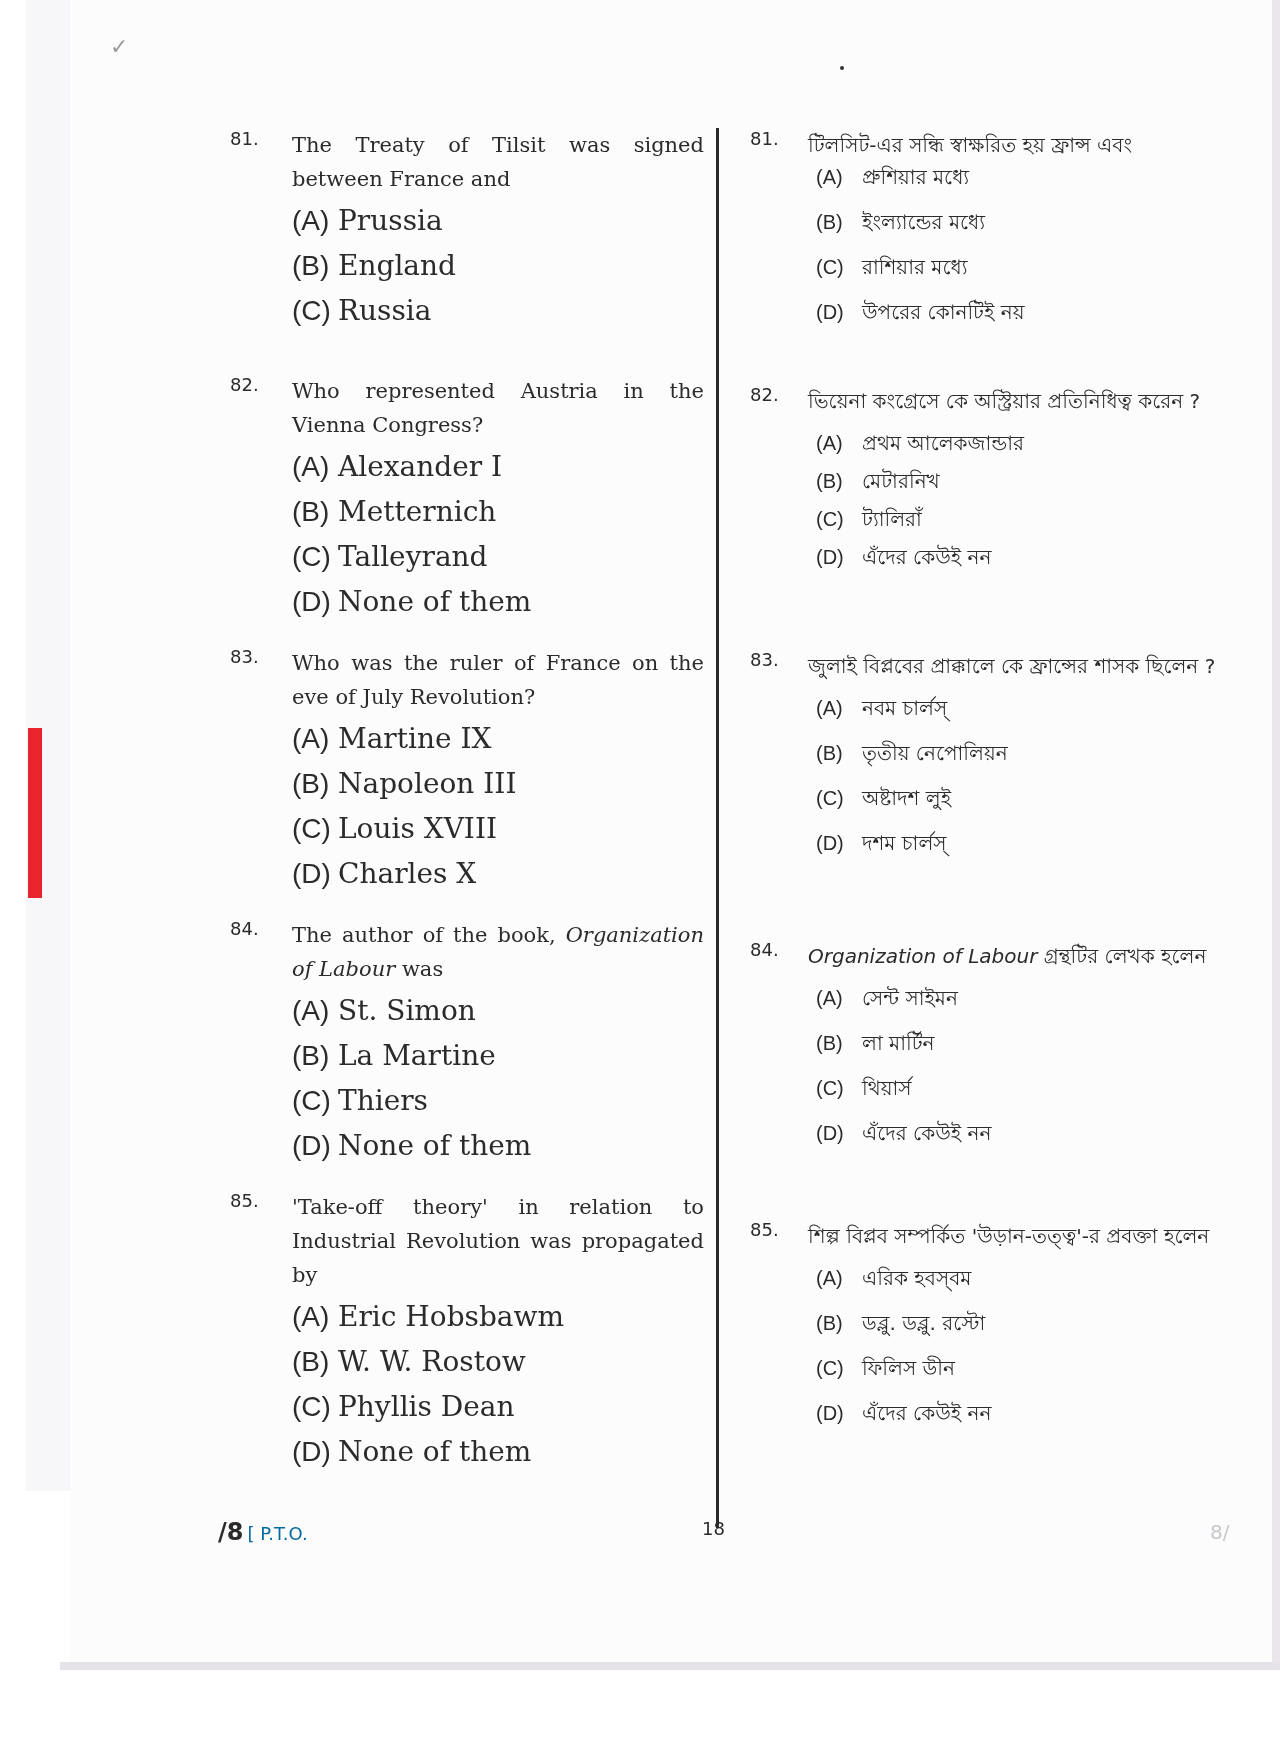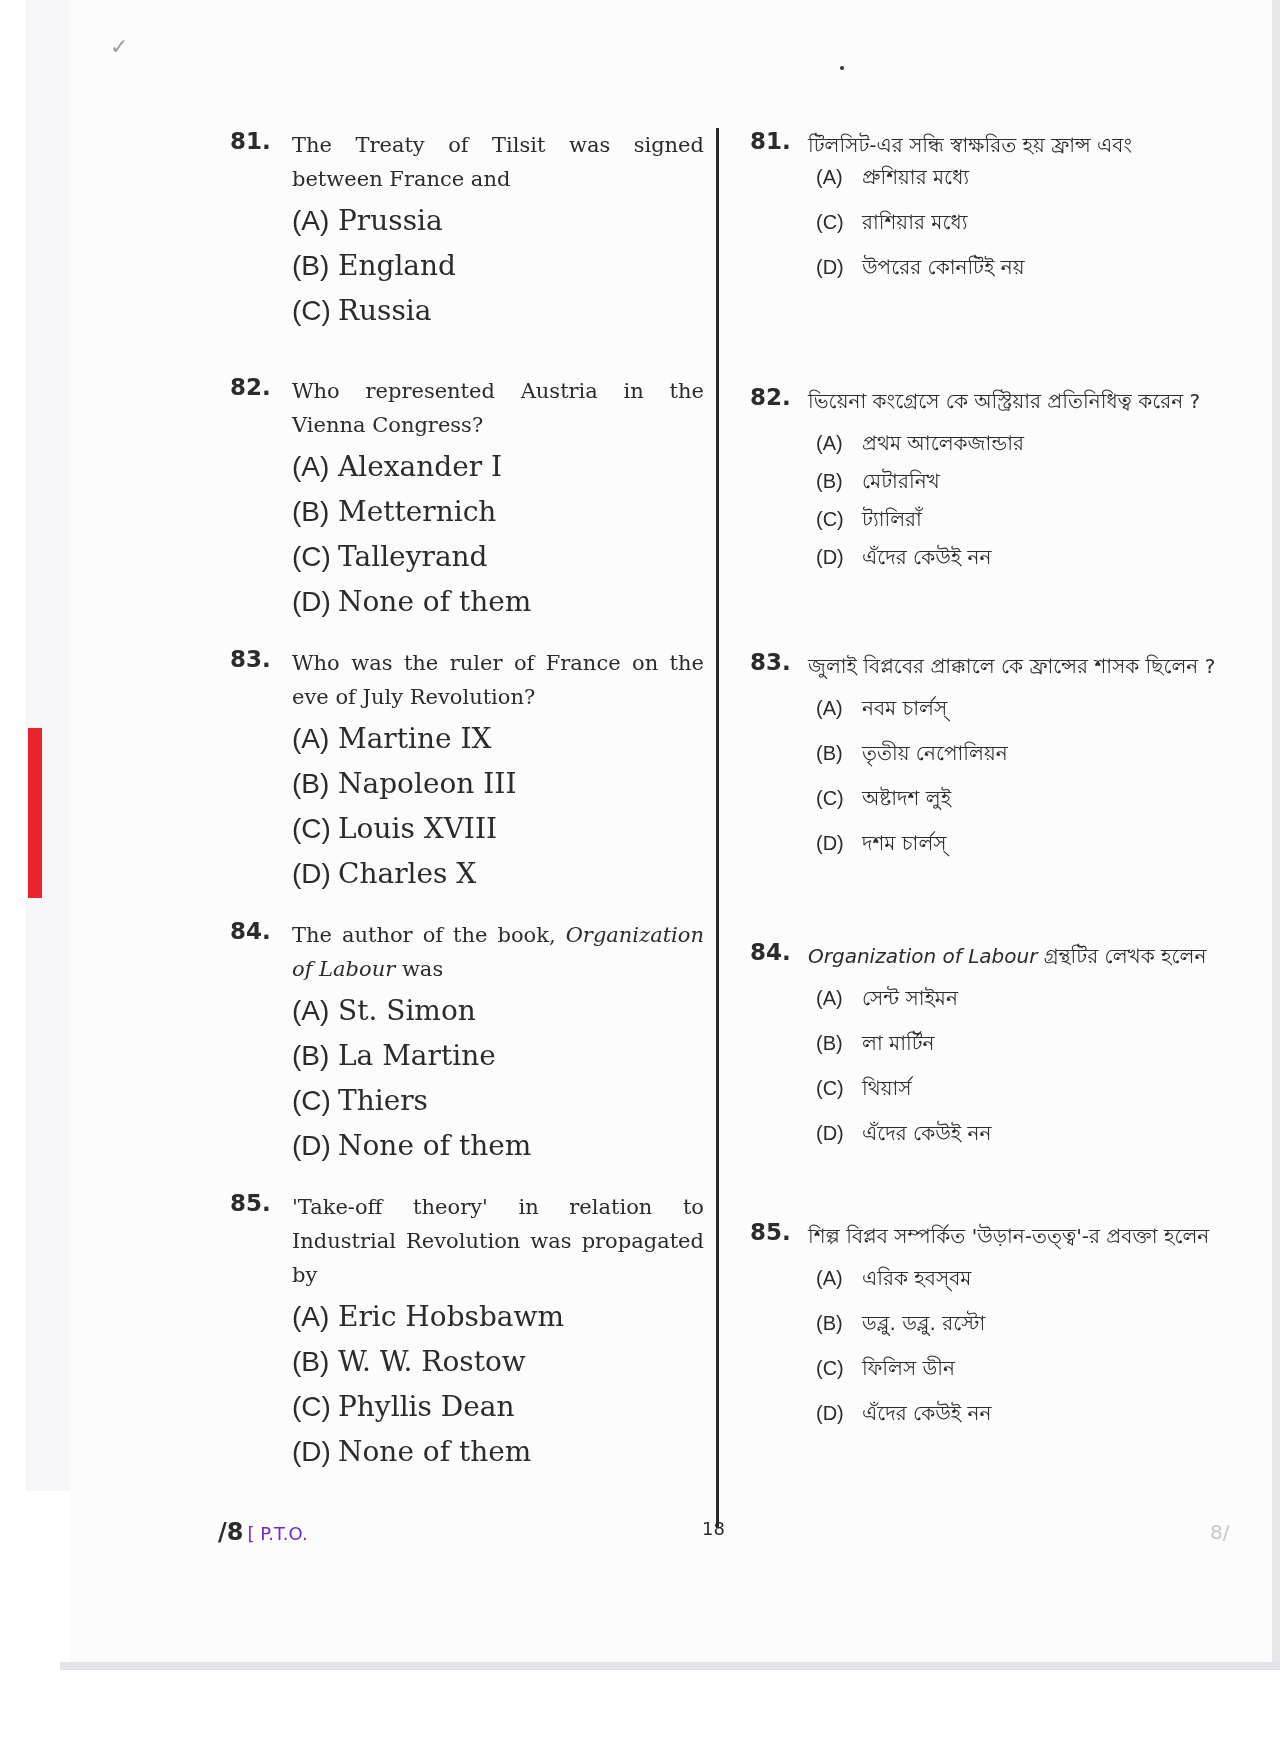--- a/index.html
+++ b/index.html
@@ -23,32 +23,32 @@
   }
   .page-shadow { position:absolute; left:60px; top:1662px; width:1220px; height:8px; background:#e6e3e8; }
   .right-edge { position:absolute; right:0; top:0; width:8px; height:1662px; background:#e9e7ea; }
   .col-divider { position:absolute; left:716px; top:128px; width:3px; height:1400px; background:#2a2a2a; }
 
   .col { position:absolute; top:128px; }
   .col.en { left:234px; width:470px; }
   .col.bn { left:750px; width:470px; }
 
   .q { position:relative; }
-  .q-num { position:absolute; left:0; top:0; font-weight:bold; font-size:23px; font-family:"DejaVu Sans", sans-serif; }
+  .q-num { position:absolute; left:0; top:0; font-weight:normal; font-size:18px; font-family:"DejaVu Sans", sans-serif; }
   .col.en .q-num { left:-4px; }
   .q-text { margin-left:58px; font-size:21px; line-height:34px; text-align:justify; }
   .col.bn .q-text { font-family:"DejaVu Sans", sans-serif; font-size:20px; }
   .opts { margin-left:58px; margin-top:10px; }
   .opt { font-size:28px; line-height:30px; margin-bottom:15px; }
   .col.bn .opt { font-family:"DejaVu Sans", sans-serif; font-size:20px;margin-left:8px; }
   .opt-key { display:inline-block; width:46px; font-family:"Liberation Sans", sans-serif; }
   .ital { font-style:italic; }
 
   .footer-left { position:absolute; left:218px; top:1518px; font-weight:bold; font-size:24px; font-family:"DejaVu Sans", sans-serif; }
-  .footer-left .ghost { color:#6d28d9; font-weight:normal; font-size:18px; margin-left:4px; }
+  .footer-left .ghost { color:#0369a1; font-weight:normal; font-size:18px; margin-left:4px; }
   .footer-center { position:absolute; left:702px; top:1518px; font-size:18px; font-family:"DejaVu Sans", sans-serif; }
   .footer-right { position:absolute; left:1210px; top:1520px; font-size:20px; color:#c9c6cc; font-family:"DejaVu Sans", sans-serif; }
   .dot { position:absolute; left:840px; top:66px; width:4px; height:4px; border-radius:50%; background:#333; }
   .tick-mark { position:absolute; left:110px; top:34px; font-size:22px; color:#999; }
 </style>
 </head>
 <body>
 
 <div class="edge e1"></div>
 <div class="edge e2"></div>
@@ -114,20 +114,21 @@
     </div>
   </div>
 </div>
 
 <div class="col bn">
   <div class="q" style="height:256px;">
     <span class="q-num">81.</span>
     <div class="q-text">টিলসিট-এর সন্ধি স্বাক্ষরিত হয় ফ্রান্স এবং</div>
     <div class="opts" style="margin-top:0;">
       <div class="opt"><span class="opt-key">(A)</span><span>প্রুশিয়ার মধ্যে</span></div>
+      <div class="opt"><span class="opt-key">(B)</span><span>ইংল্যান্ডের মধ্যে</span></div>
       <div class="opt"><span class="opt-key">(C)</span><span>রাশিয়ার মধ্যে</span></div>
       <div class="opt"><span class="opt-key">(D)</span><span>উপরের কোনটিই নয়</span></div>
     </div>
   </div>
   <div class="q" style="height:265px;">
     <span class="q-num">82.</span>
     <div class="q-text">ভিয়েনা কংগ্রেসে কে অস্ট্রিয়ার প্রতিনিধিত্ব করেন ?</div>
     <div class="opts">
       <div class="opt" style="margin-bottom:8px;"><span class="opt-key">(A)</span><span>প্রথম আলেকজান্ডার</span></div>
       <div class="opt" style="margin-bottom:8px;"><span class="opt-key">(B)</span><span>মেটারনিখ</span></div>

